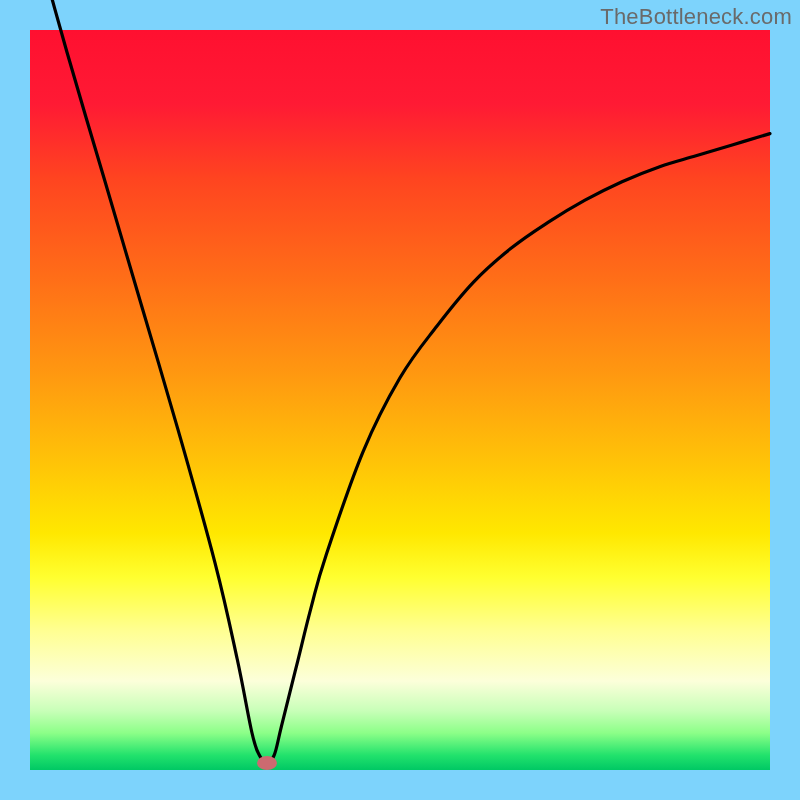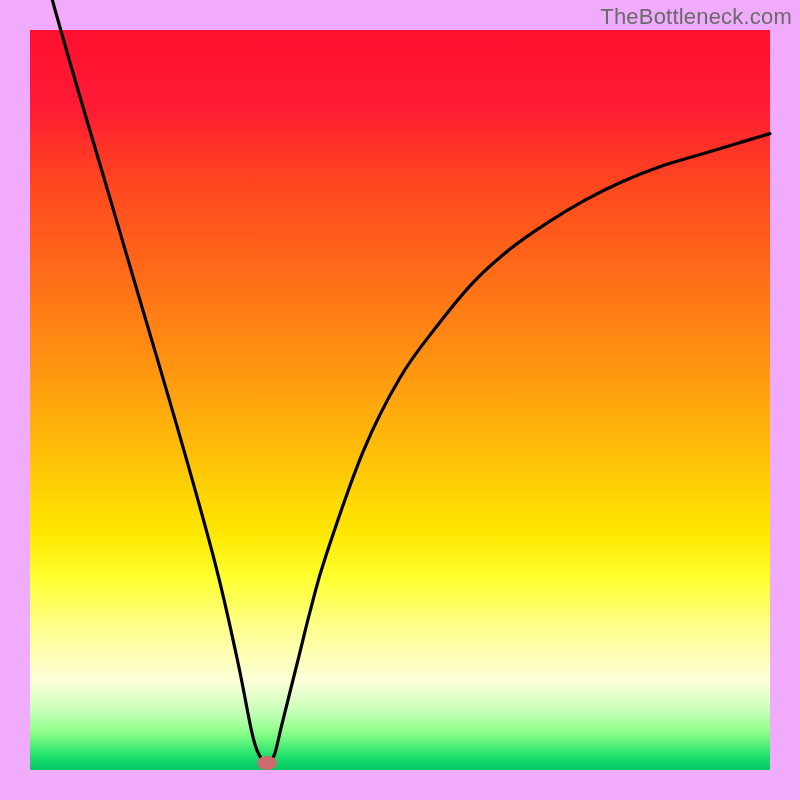--- a/index.html
+++ b/index.html
@@ -1,21 +1,21 @@
 <!DOCTYPE html>
 <html><head>
 <meta charset="utf-8">
 <style>
   * { margin: 0; padding: 0; box-sizing: border-box; }
   html, body { width: 800px; height: 800px; overflow: hidden; background: #000; }
   .frame {
     position: relative;
     width: 800px;
     height: 800px;
-    background: #f0abfc;
+    background: #7dd3fc;
   }
   .plot-area {
     position: absolute;
     left: 30px;
     top: 30px;
     width: 740px;
     height: 740px;
     background: linear-gradient(to bottom,
       #ff1030 0%,
       #ff1a34 10%,

